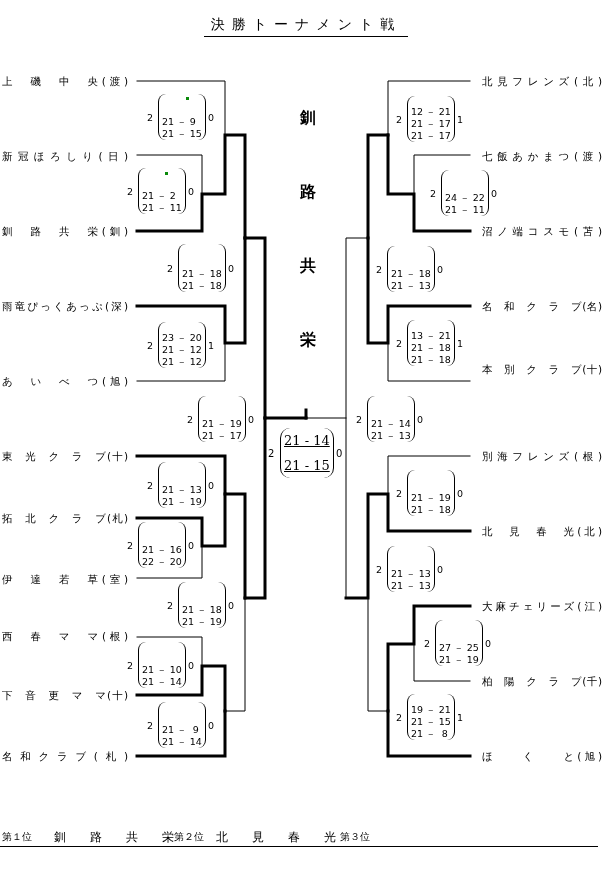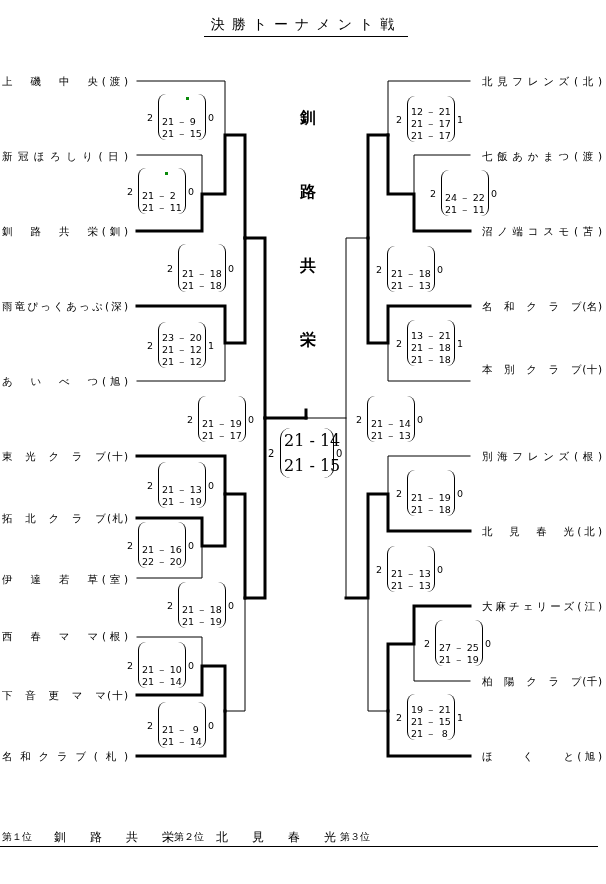--- a/index.html
+++ b/index.html
@@ -19,21 +19,21 @@
                 border-left:1px solid #000; border-right:1px solid #000; border-radius:8px; }
   .score .games { position:absolute; left:15px; top:0; bottom:0; display:flex; flex-direction:column; justify-content:flex-end; }
   .score .g { white-space:pre; font-size:9.5px; line-height:12px; }
   .score .sets-r { left:61px; }
   .champ { position:absolute; left:296px; top:108px; width:24px; text-align:center;
            font-size:16px; font-weight:bold; }
   .champ span { display:block; height:74px; }
   .final-score { position:absolute; left:268px; top:426px; width:76px; height:54px; font-size:12px; }
   .final-score .box { position:absolute; left:12px; top:2px; bottom:2px; width:52px; border-left:1px solid #000; border-right:1px solid #000; border-radius:10px; }
   .final-score .games { position:absolute; left:16px; top:2px; bottom:2px; display:flex; flex-direction:column; justify-content:space-around; }
-  .final-score .g { white-space:pre; font-size:16px; font-family:"DejaVu Serif", serif; }
+  .final-score .g { white-space:pre; font-size:13px; font-family:"DejaVu Serif", serif;text-decoration:underline; }
   .final-score .sets-l { position:absolute; left:0; top:50%; transform:translateY(-50%); font-size:10px; }
   .final-score .sets-r { position:absolute; left:68px; top:50%; transform:translateY(-50%); font-size:10px; }
   .results { position:absolute; left:0; top:828px; width:598px; border-bottom:1px solid #000;
              font-size:12px; height:18px; line-height:18px; white-space:nowrap; }
   .results span { position:absolute; top:0; }
   .results .lbl { font-size:10px; }
   .green-mark { position:absolute; width:3px; height:3px; background:#0a8a0a; }
 </style>
 </head>
 <body>

